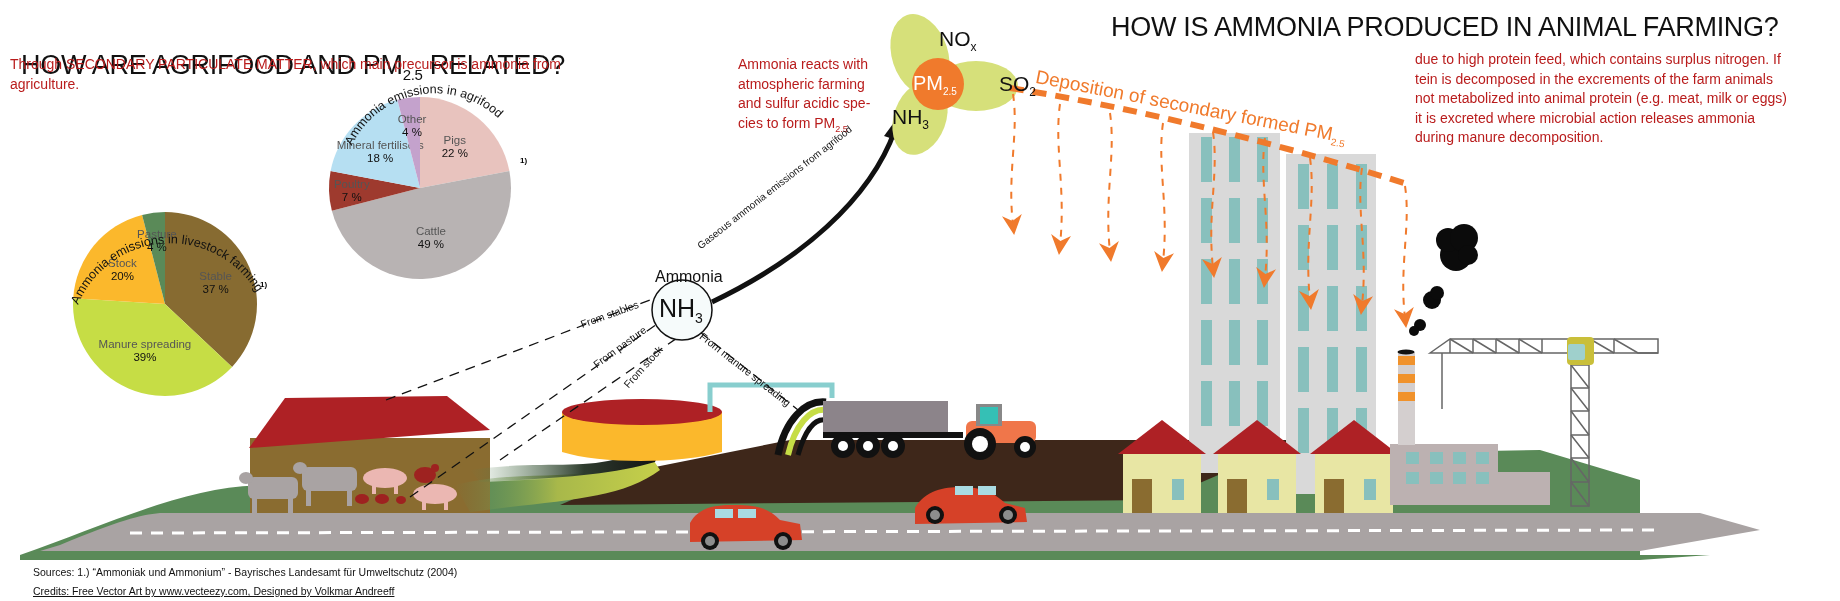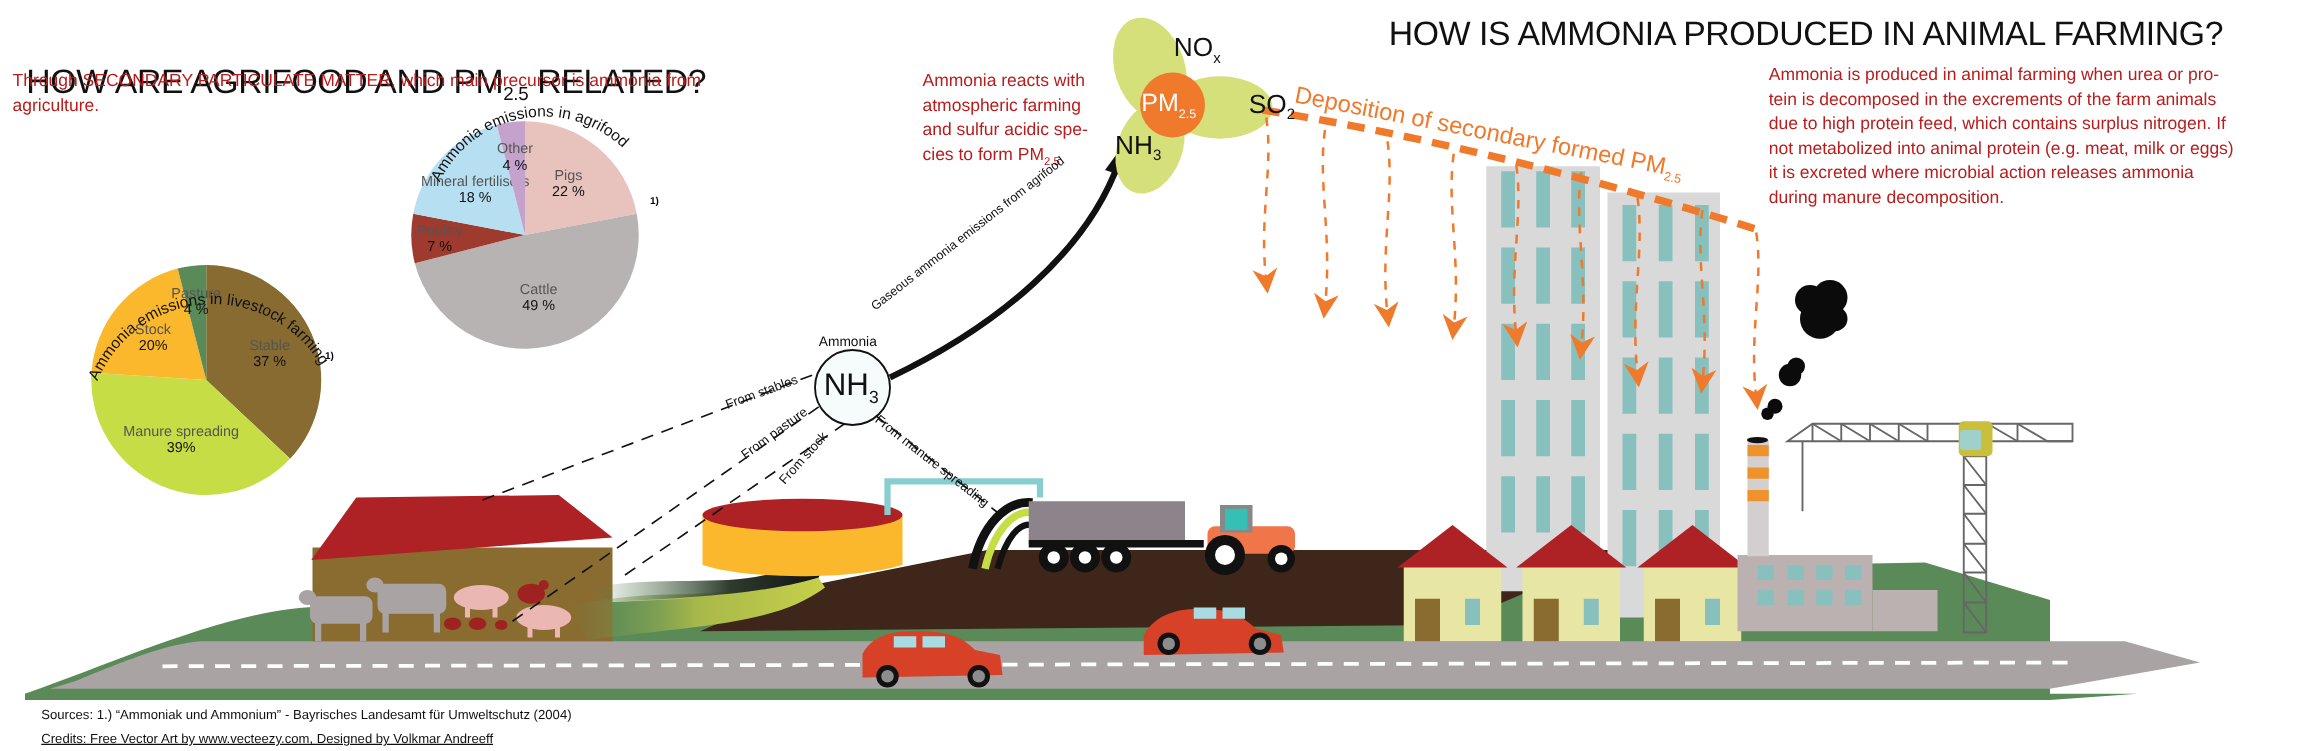--- a/index.html
+++ b/index.html
@@ -321,41 +321,40 @@
   <text x="260" y="287" font-size="8" font-weight="bold">1)</text>
 </svg>
 
 <div class="abs title" style="left:21px;top:14px;margin-top:36px;">
   <span>HOW ARE AGRIFOOD AND PM</span><sub>2.5</sub><span> RELATED?</span>
 </div>
 <div class="abs body-text" style="left:10px;top:55px;width:580px;">Through SECONDARY PARTICULATE MATTER, which main precursor is ammonia from agriculture.</div>
 
 <div class="abs title" style="left:1111px;top:12px;">HOW IS AMMONIA PRODUCED IN ANIMAL FARMING?</div>
 <div class="abs body-text" id="right-body" style="left:1415px;top:50px;width:425px;">
-    <div>Ammonia is produced in animal farming when urea or pro-</div>
+    <div>due to high protein feed, which contains surplus nitrogen. If</div>
     <div>tein is decomposed in the excrements of the farm animals</div>
-    <div>due to high protein feed, which contains surplus nitrogen. If</div>
     <div>not metabolized into animal protein (e.g. meat, milk or eggs)</div>
     <div>it is excreted where microbial action releases ammonia</div>
     <div>during manure decomposition.</div>
   </div>
 
 <div class="abs body-text" style="left:738px;top:55px;width:160px;">
   <div>Ammonia reacts with</div>
   <div>atmospheric farming</div>
   <div>and sulfur acidic spe-</div>
   <div><span>cies to form PM</span><sub style="font-size:9px">2.5</sub></div>
 </div>
 
 <div class="abs" style="left:896px;top:27px;font-size:21px;margin-left:43px;"><span>NO</span><sub style="font-size:12px">x</sub></div>
 <div class="abs" style="left:963px;top:72px;font-size:21px;padding-left:36px;"><span>SO</span><sub style="font-size:12px">2</sub></div>
 <div class="abs" style="left:892px;top:105px;font-size:21px;"><span>NH</span><sub style="font-size:12px">3</sub></div>
 <div class="abs" style="left:913px;top:72px;font-size:20px;color:#fff;"><span>PM</span><sub style="font-size:10px">2.5</sub></div>
 
-<div class="abs" style="left:655px;top:268px;font-size:11px;">Ammonia</div>
+<div class="abs" style="left:655px;top:268px;font-size:16px;">Ammonia</div>
 <div class="abs" style="left:659px;top:294px;font-size:25px;"><span>NH</span><sub style="font-size:14px">3</sub></div>
 <div class="abs" style="left:702px;top:240px;font-size:10px;transform:rotate(-38deg);transform-origin:left bottom;white-space:nowrap;">Gaseous ammonia emissions from agrifood</div>
 
 <div class="abs" style="left:583px;top:318px;font-size:10.5px;transform:rotate(-20deg);transform-origin:left bottom;white-space:nowrap;">From stables</div>
 <div class="abs" style="left:598px;top:358px;font-size:10.5px;transform:rotate(-36deg);transform-origin:left bottom;white-space:nowrap;">From pasture</div>
 <div class="abs" style="left:630px;top:378px;font-size:10.5px;transform:rotate(-48deg);transform-origin:left bottom;white-space:nowrap;">From stock</div>
 <div class="abs" style="left:705px;top:330px;font-size:10.5px;transform:rotate(38deg);transform-origin:left top;white-space:nowrap;">From manure spreading</div>
 
 <div class="abs" style="left:1038px;top:66px;font-size:19px;color:#f07a2c;transform:rotate(11deg);transform-origin:left top;white-space:nowrap;"><span>Deposition of secondary formed PM</span><sub style="font-size:10px">2.5</sub></div>
 

